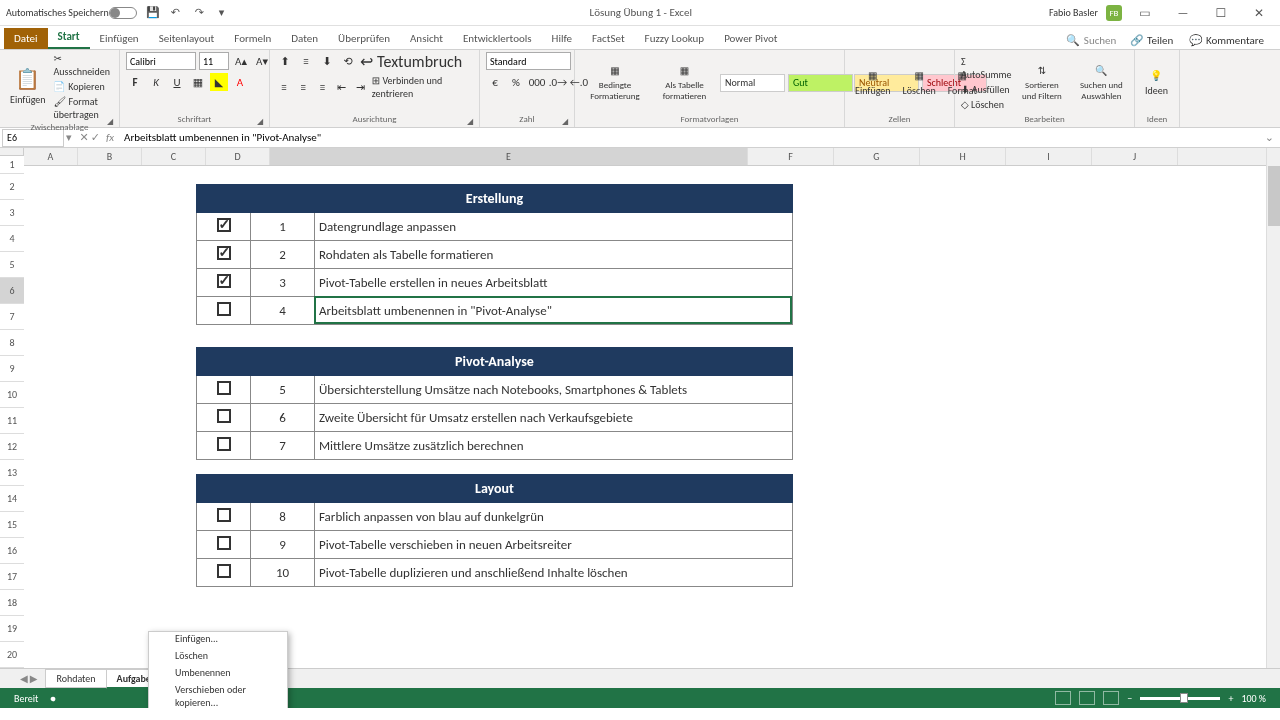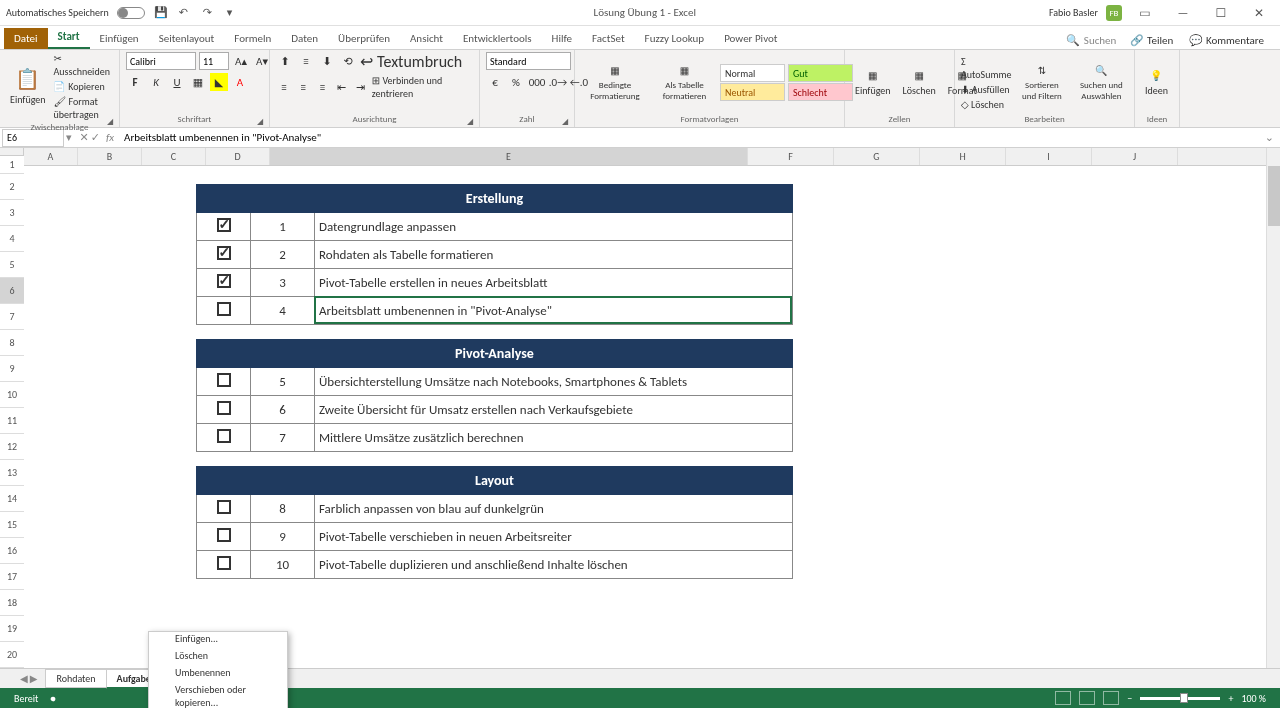--- a/index.html
+++ b/index.html
@@ -1,18 +1,18 @@
 <!DOCTYPE html>
 <html><head>
 <meta charset="utf-8">
 <style>
 *{box-sizing:border-box;margin:0;padding:0;font-family:"Segoe UI",Calibri,sans-serif}
 body{background:#fff;font-size:11px;color:#333;overflow:hidden}
 .titlebar{height:26px;background:#fff;display:flex;align-items:center;padding:0 6px;border-bottom:1px solid #e0e0e0}
-.autosave{display:flex;align-items:center;gap:8px;font-size:10px}
+.autosave{display:flex;align-items:center;gap:0;font-size:10px}
 .toggle{width:28px;height:12px;border:1px solid #888;border-radius:6px;display:inline-block;position:relative;background:#fff}
 .toggle::after{content:"";position:absolute;width:10px;height:10px;background:#888;border-radius:50%;left:0;top:0}
 .qat{display:flex;gap:10px;margin-left:10px;align-items:center}
 .qat-icon{width:14px;height:14px;color:#555}
 .title-center{flex:1;text-align:center;font-size:11px;color:#555}
 .title-right{display:flex;align-items:center;gap:8px}
 .user-badge{width:16px;height:16px;background:#7cb342;border-radius:3px;color:#fff;font-size:9px;display:flex;align-items:center;justify-content:center}
 .win-btn{width:30px;height:20px;display:flex;align-items:center;justify-content:center;font-size:12px;color:#555}
 .tabs{height:24px;background:#fff;display:flex;align-items:flex-end;padding-left:4px;border-bottom:1px solid #d0d0d0}
 .tab{padding:4px 10px;font-size:11px;color:#555;cursor:pointer}
@@ -204,21 +204,21 @@
   <div class="group" style="width:270px">
     <div class="group-body">
       <div class="big-btn">
           <span>▦</span>
           <span style="font-size:9px;text-align:center;width:60px">Bedingte Formatierung</span>
         </div>
       <div class="big-btn">
           <span>▦</span>
           <span style="font-size:9px;text-align:center;width:55px">Als Tabelle formatieren</span>
         </div>
-      <div style="display:flex;flex-direction:column;gap:1px">
+      <div style="display:flex;gap:1px">
         <div class="small-row">
           <div class="style-cell style-normal">Normal</div>
           <div class="style-cell style-good">Gut</div>
         </div>
         <div class="small-row">
           <div class="style-cell style-neutral">Neutral</div>
           <div class="style-cell style-bad">Schlecht</div>
         </div>
       </div>
     </div>
@@ -316,21 +316,21 @@
         <div class="col-h" style="width: 64px;">D</div>
         <div class="col-h sel" style="width: 478px;">E</div>
         <div class="col-h" style="width: 86px;">F</div>
         <div class="col-h" style="width: 86px;">G</div>
         <div class="col-h" style="width: 86px;">H</div>
         <div class="col-h" style="width: 86px;">I</div>
         <div class="col-h" style="width: 86px;">J</div>
       </div>
     <div class="grid" id="grid">
       <div class="content-table" id="content">
-          <table class="tbl" style="margin-bottom:14px">
+          <table class="tbl" style="margin-bottom:22px">
             <tbody>
               <tr class="hdr-row">
                 <td colspan="3" style="width:596px">Erstellung</td>
               </tr>
               <tr class="data-row">
                 <td class="chk-cell"><span class="checkbox checked"></span></td>
                 <td class="num-cell">1</td>
                 <td class="txt-cell">Datengrundlage anpassen</td>
               </tr>
               <tr class="data-row">

